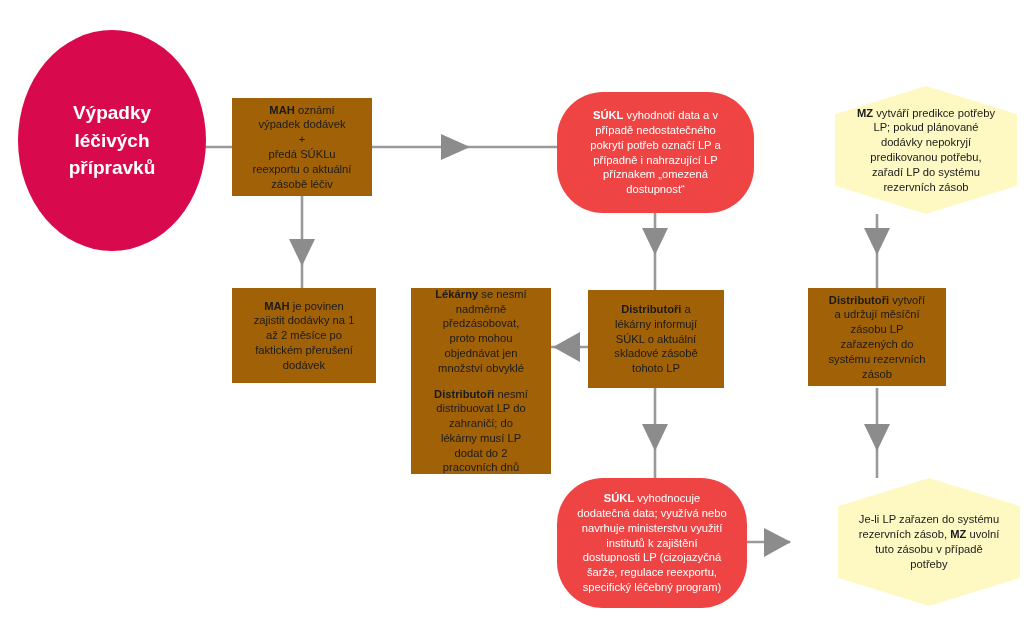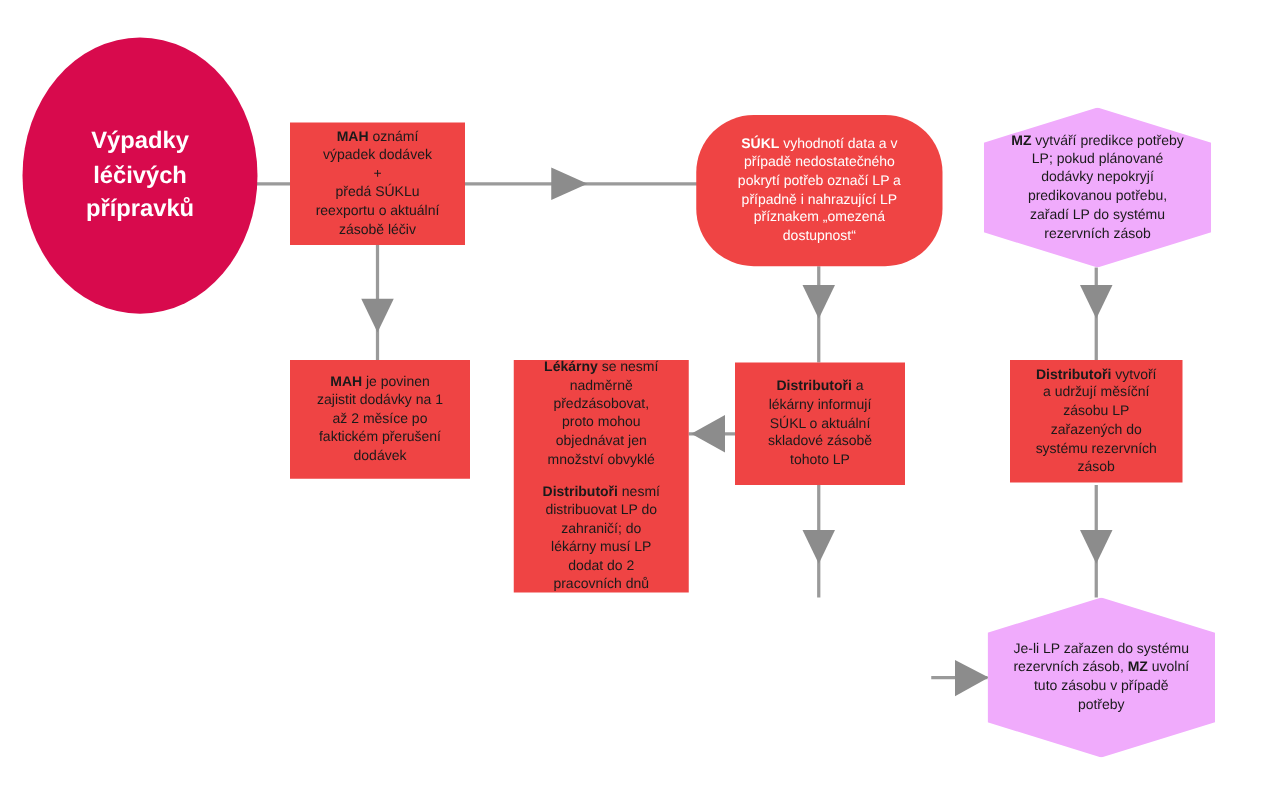--- a/index.html
+++ b/index.html
@@ -41,39 +41,40 @@
   .ellipse-start {
     border-radius: 50%;
     background: #D80A4D;
     color: #ffffff;
     font-size: 19px;
     font-weight: bold;
     line-height: 1.45;
     z-index: 3;
   }
   .box-green {
-    background: #ef4444;
+    background: #a16207;
     color: #1a1a1a;
     font-size: 11.2px;
     z-index: 3;
     align-items: center;
   }
   .box-blue {
     background: #ef4444;
     color: #ffffff;
     font-size: 11.2px;
     border-radius: 46px;
     z-index: 3;
   }
   .hex-orange {
-    background: #f0abfc;
+    background: #fef9c3;
     color: #1a1a1a;
     font-size: 11.2px;
     z-index: 3;
     clip-path: polygon(0% 22%, 50% 0%, 100% 22%, 100% 78%, 50% 100%, 0% 78%);
+    margin-left: 48px;
   }
   .node b {
     font-weight: bold;
   }
   .gap {
     display: block;
     height: 11px;
   }
 </style>
 </head>
@@ -166,20 +167,25 @@
       <b>SÚKL</b><span> vyhodnotí data a v případě nedostatečného pokrytí potřeb označí LP a případně i nahrazující LP příznakem „omezená dostupnost“</span>
     </span>
   </div>
 
   <div class="node box-green" style="left:588px; top:290px; width:136px; height:98px;">
     <span class="txt">
       <b>Distributoři</b><span> a lékárny informují SÚKL o aktuální skladové zásobě tohoto LP</span>
     </span>
   </div>
 
+  <div class="node box-blue" style="left:557px; top:478px; width:190px; height:130px;">
+    <span class="txt">
+      <b>SÚKL</b><span> vyhodnocuje dodatečná data; využívá nebo navrhuje ministerstvu využití institutů k zajištění dostupnosti LP (cizojazyčná šarže, regulace reexportu, specifický léčebný program)</span>
+    </span>
+  </div>
 
   <div class="node hex-orange" style="left:787px; top:86px; width:182px; height:128px;">
     <span class="txt">
       <b>MZ</b><span> vytváří predikce potřeby LP; pokud plánované dodávky nepokryjí predikovanou potřebu, zařadí LP do systému rezervních zásob</span>
     </span>
   </div>
 
   <div class="node hex-orange" style="left:790px; top:478px; width:182px; height:128px;">
     <span class="txt">
       <span>Je-li LP zařazen do systému rezervních zásob, </span><b>MZ</b><span> uvolní tuto zásobu v případě potřeby</span>

